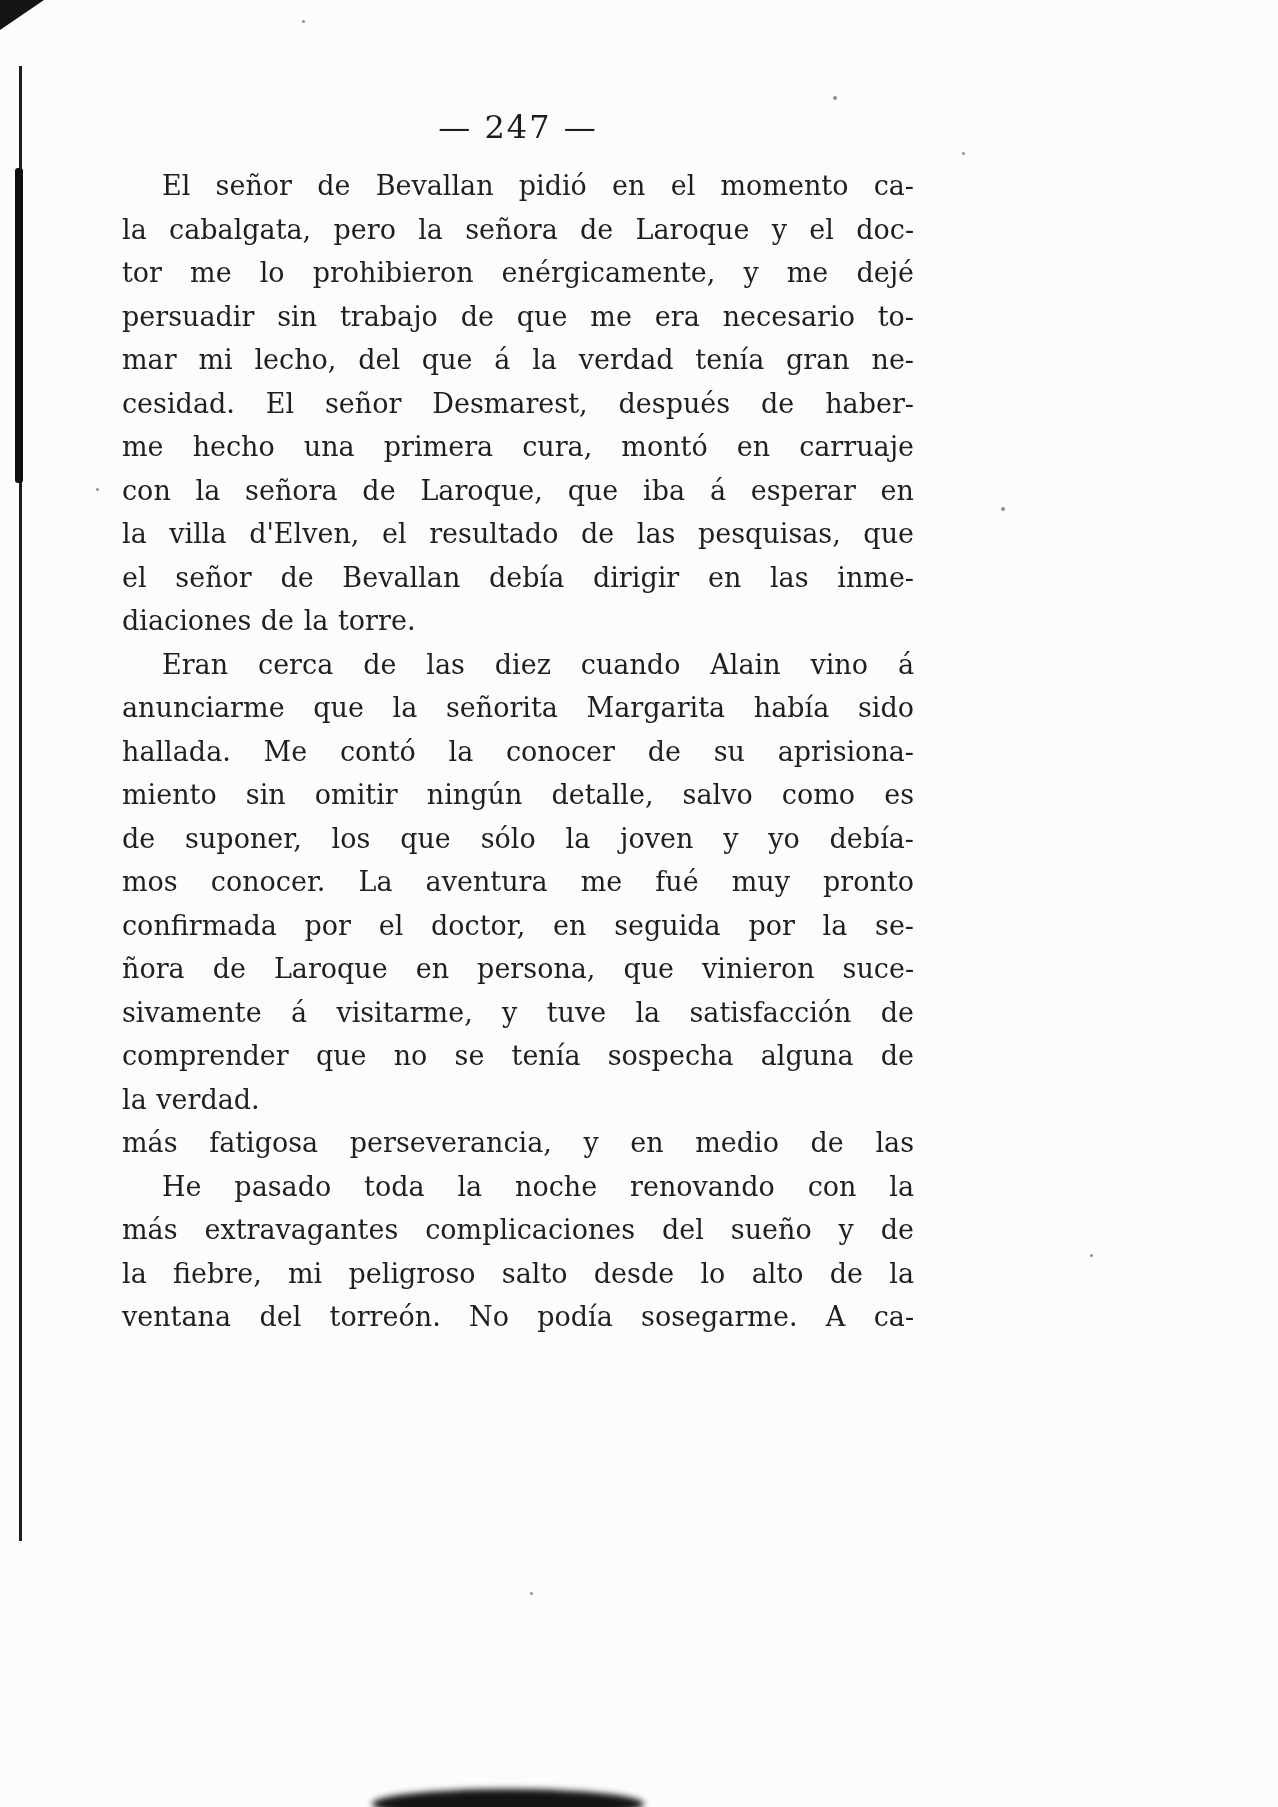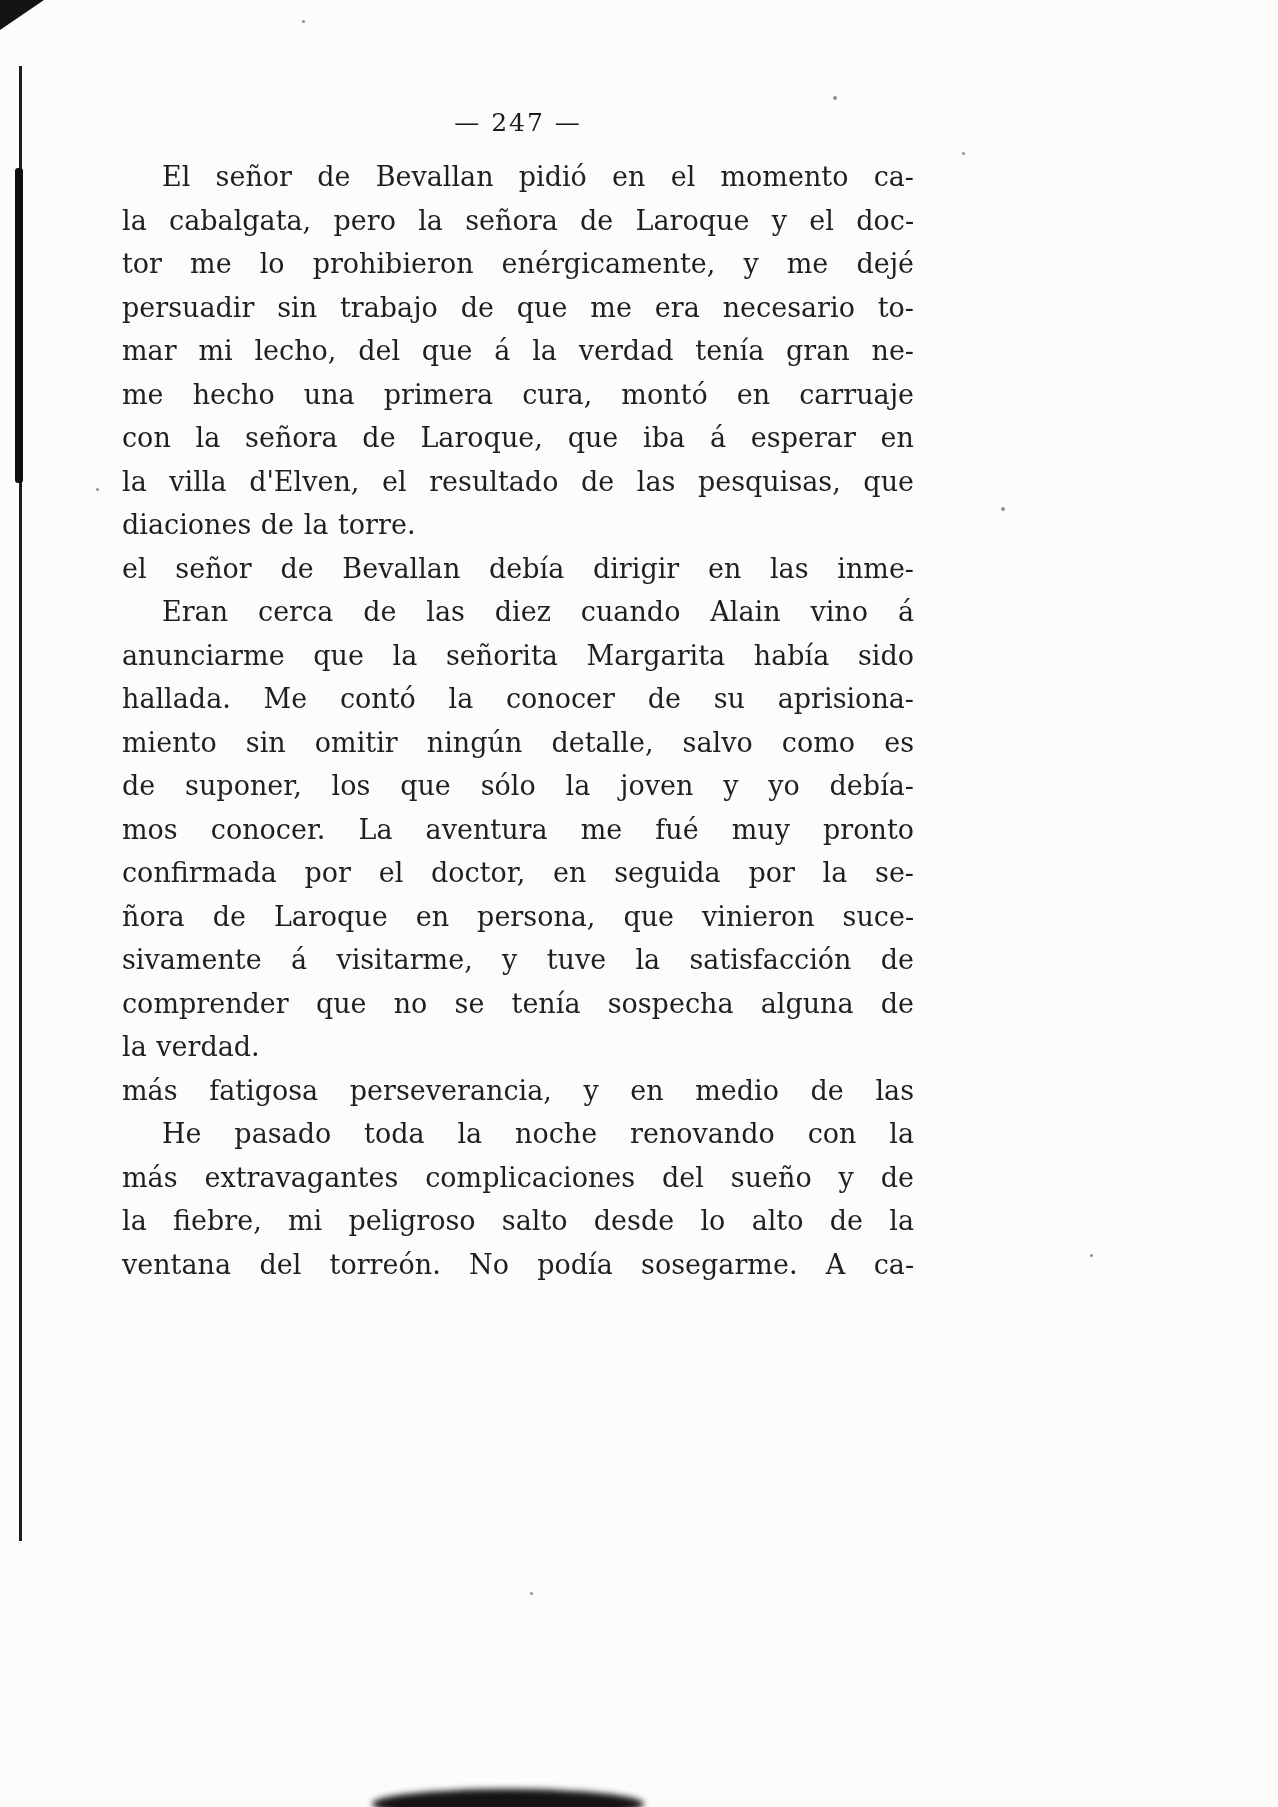--- a/index.html
+++ b/index.html
@@ -17,21 +17,21 @@
     color: #212121;
   }
   .content {
     position: absolute;
     left: 122px;
     top: 108px;
     width: 792px;
   }
   .page-number {
     text-align: center;
-    font-size: 25px;
+    font-size: 32px;
     letter-spacing: 2px;
     margin-bottom: 18px;
     color: #1d1d1d;
   }
   .paragraph { margin: 0; }
   .line {
     font-size: 27px;
     line-height: 43.5px;
     text-align: justify;
     text-align-last: justify;
@@ -95,25 +95,26 @@
 
   <div class="content">
     <div class="page-number">— 247 —</div>
     <div>
         <div class="paragraph">
           <div class="line indent">El señor de Bevallan pidió en el momento ca-</div>
           <div class="line">la cabalgata, pero la señora de Laroque y el doc-</div>
           <div class="line">tor me lo prohibieron enérgicamente, y me dejé</div>
           <div class="line">persuadir sin trabajo de que me era necesario to-</div>
           <div class="line">mar mi lecho, del que á la verdad tenía gran ne-</div>
+          <div class="line">cesidad. El señor Desmarest, después de haber-</div>
           <div class="line">me hecho una primera cura, montó en carruaje</div>
           <div class="line">con la señora de Laroque, que iba á esperar en</div>
           <div class="line">la villa d'Elven, el resultado de las pesquisas, que</div>
+          <div class="line">el señor de Bevallan debía dirigir en las inme-</div>
           <div class="line last-short">diaciones de la torre.</div>
-          <div class="line">el señor de Bevallan debía dirigir en las inme-</div>
         </div>
         <div class="paragraph">
           <div class="line indent">Eran cerca de las diez cuando Alain vino á</div>
           <div class="line">anunciarme que la señorita Margarita había sido</div>
           <div class="line">hallada. Me contó la conocer de su aprisiona-</div>
           <div class="line">miento sin omitir ningún detalle, salvo como es</div>
           <div class="line">de suponer, los que sólo la joven y yo debía-</div>
           <div class="line">mos conocer. La aventura me fué muy pronto</div>
           <div class="line">confirmada por el doctor, en seguida por la se-</div>
           <div class="line">ñora de Laroque en persona, que vinieron suce-</div>

